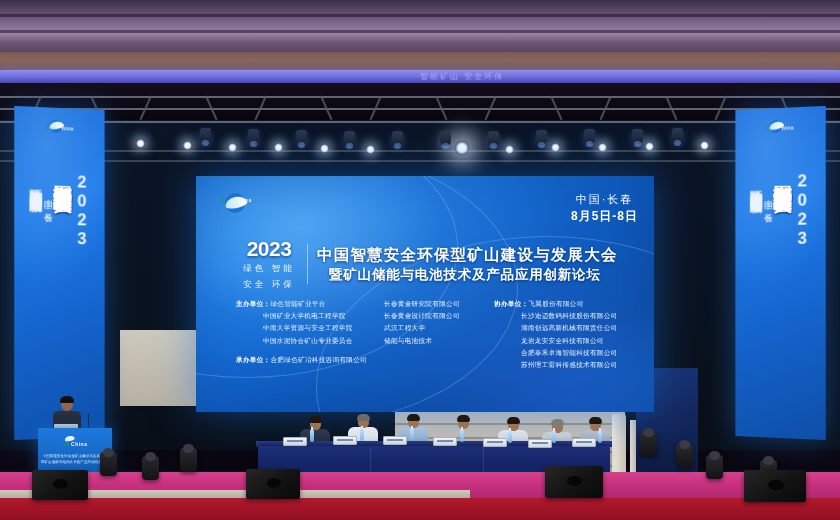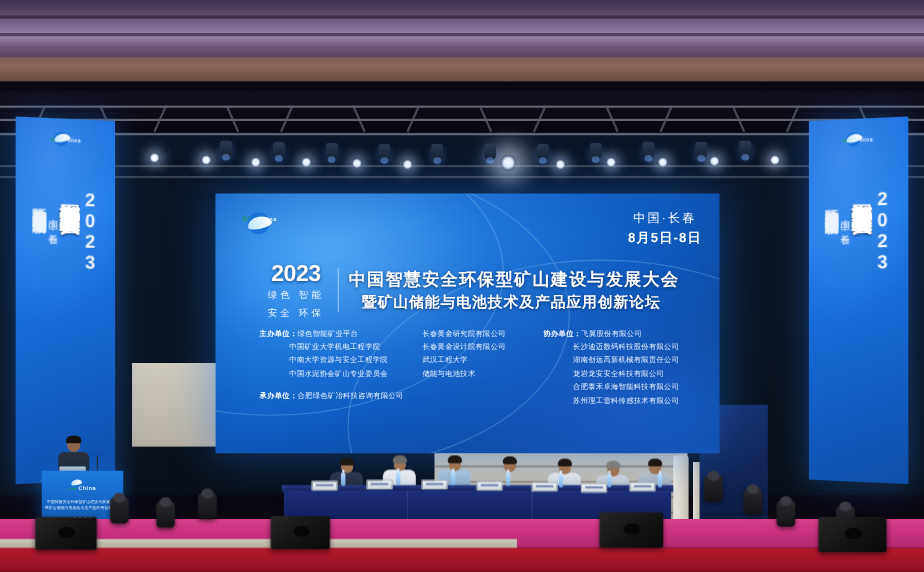--- a/index.html
+++ b/index.html
@@ -210,20 +210,23 @@
 </style>
 </head>
 <body>
 
 <div id="scene">
 
   <div class="ceiling"></div>
   <div class="ceiling-beam" style="top:14px;height:3px;"></div>
   <div class="ceiling-beam" style="top:30px;height:3px;"></div>
   <div class="ceil-band"></div>
+  <div class="led-strip">
+    <span class="lt">智能矿山 安全环保</span>
+  </div>
   <div class="hall-dark"></div>
 
   <div class="backwall"></div>
 
   <div class="truss">
     <div class="chord" style="top:0;"></div>
     <div class="chord" style="top:12px;"></div>
     <div class="chord" style="top:25px;"></div>
     <div class="diag" style="left:40px;top:0;transform:rotate(24deg);"></div>
     <div class="diag" style="left:90px;top:0;transform:rotate(-24deg);"></div>

